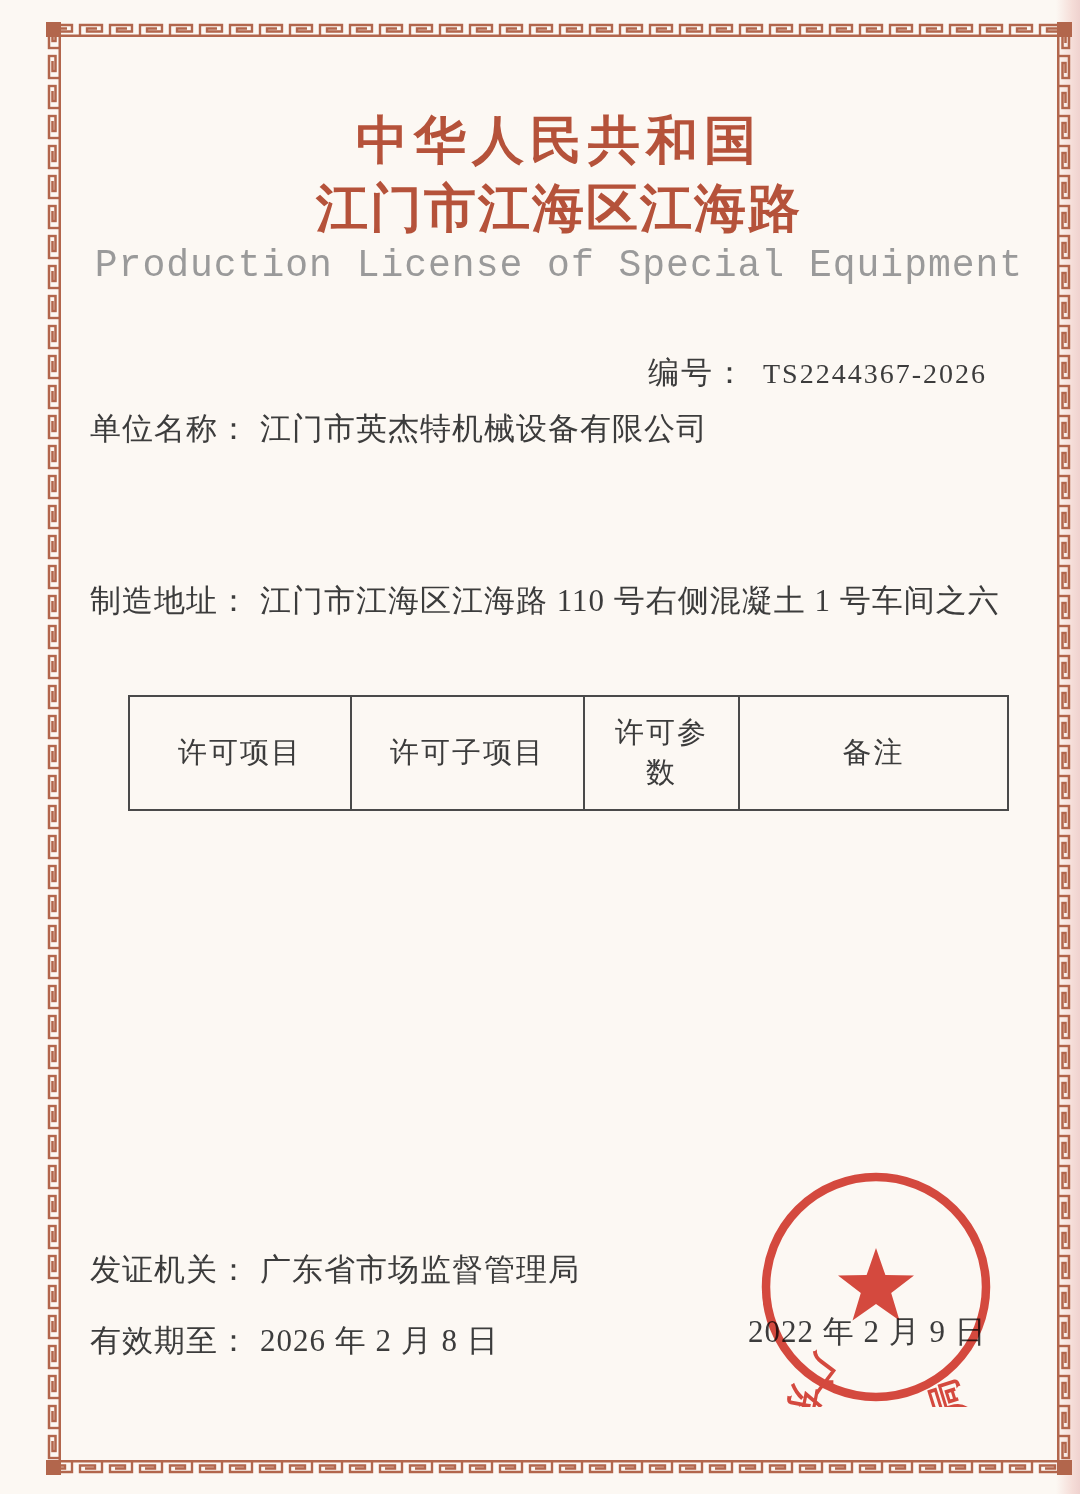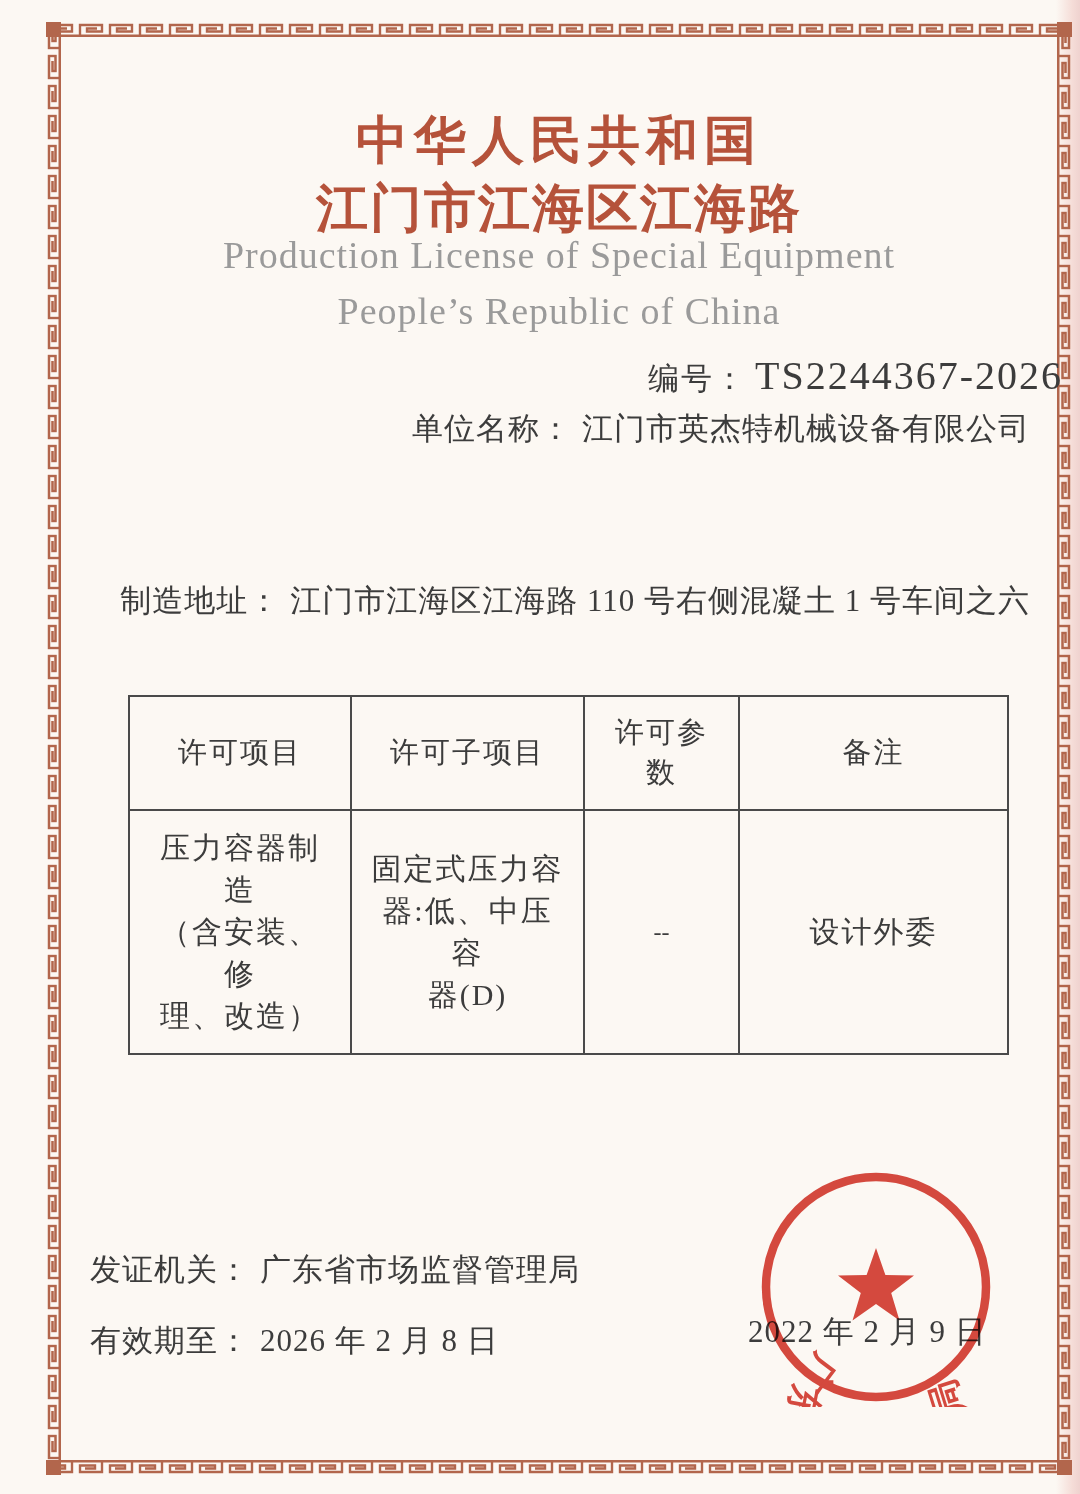--- a/index.html
+++ b/index.html
@@ -9,25 +9,25 @@
     background:linear-gradient(to right,#fcf8f3 0,#fcf8f3 1056px,#f5ddd8 1072px,#efd2cf 1080px);
     color:#3c3c3c;
   }
   .abs{position:absolute;}
   .center-band{left:46px;width:1026px;text-align:center;}
   .title-cn{
     font-family:"Liberation Sans", sans-serif;font-weight:700;
     font-size:52px;color:#b5523a;letter-spacing:6px;line-height:1;
   }
   .title-en{font-size:38px;color:#9a9a9a;letter-spacing:1px;line-height:1;}
-  .field{font-size:31px;letter-spacing:1px;line-height:45px;text-align:right;}
+  .field{font-size:31px;letter-spacing:1px;line-height:45px;}
   .field .lbl{white-space:pre;}
   .field .val{margin-left:10px;}
   .licno{font-size:31px;letter-spacing:2px;}
-  .licno .val{margin-left:8px;font-size:40px;}
+  .licno .val{margin-left:16px;font-size:28px;}
   table.permit{
     border-collapse:collapse;table-layout:fixed;width:879px;
     font-size:30px;
   }
   table.permit th, table.permit td{
     border:2px solid #4a4a4a;text-align:center;vertical-align:middle;
     font-weight:normal;padding:16px;
   }
   table.permit th{height:56px;font-size:29px;letter-spacing:2px;}
   table.permit td{height:136px;line-height:42px;letter-spacing:2px;white-space:pre-line;}
@@ -67,22 +67,21 @@
         <rect width="15" height="1453" fill="url(#mk90)"></rect>
       </g>
     <rect x="46" y="22" width="15" height="15" fill="#b2664c"></rect>
     <rect x="1057" y="22" width="15" height="15" fill="#b2664c"></rect>
     <rect x="46" y="1460" width="15" height="15" fill="#b2664c"></rect>
     <rect x="1057" y="1460" width="15" height="15" fill="#b2664c"></rect>
   </svg>
 
   <div class="abs center-band title-cn" style="top:114px;">中华人民共和国</div>
   <div class="abs center-band title-cn" style="top:182px;letter-spacing:2px;">江门市江海区江海路</div>
-  <div class="abs center-band title-en" style="top:236px;">Production License of Special Equipment</div>
-  <div class="abs center-band title-en" style="top:292px;">People’s Republic of China</div>
+  <div class="abs center-band title-en" style="top:247px;font-family:Liberation Mono, monospace;">Production License of Special Equipment</div>
 
   <div class="abs licno" style="top:352px;left:648px;">
     <span class="lbl">编号：</span><span class="val">TS2244367-2026</span>
   </div>
 
   <div class="abs field" style="top:406px;left:90px;width:940px;">
     <span class="lbl">单位名称：</span><span class="val">江门市英杰特机械设备有限公司</span>
   </div>
 
 
@@ -98,30 +97,20 @@
         <col style="width:155px">
         <col style="width:269px">
       </colgroup>
     <tbody>
         <tr>
       <th>许可项目</th>
       <th>许可子项目</th>
       <th>许可参数</th>
       <th>备注</th>
     </tr>
-    <tr>
-      <td>压力容器制造
-（含安装、修
-理、改造）</td>
-      <td>固定式压力容
-器:低、中压容
-器(D)</td>
-      <td style="font-size:24px;letter-spacing:0;">--</td>
-      <td>设计外委</td>
-    </tr>
   </tbody>
     </table>
 
   <div class="abs field" style="top:1247px;left:90px;">
     <span class="lbl">发证机关：</span><span class="val">广东省市场监督管理局</span>
   </div>
 
   <div class="abs field" style="top:1318px;left:90px;">
     <span class="lbl">有效期至：</span><span class="val">2026 年 2 月 8 日</span>
   </div>

